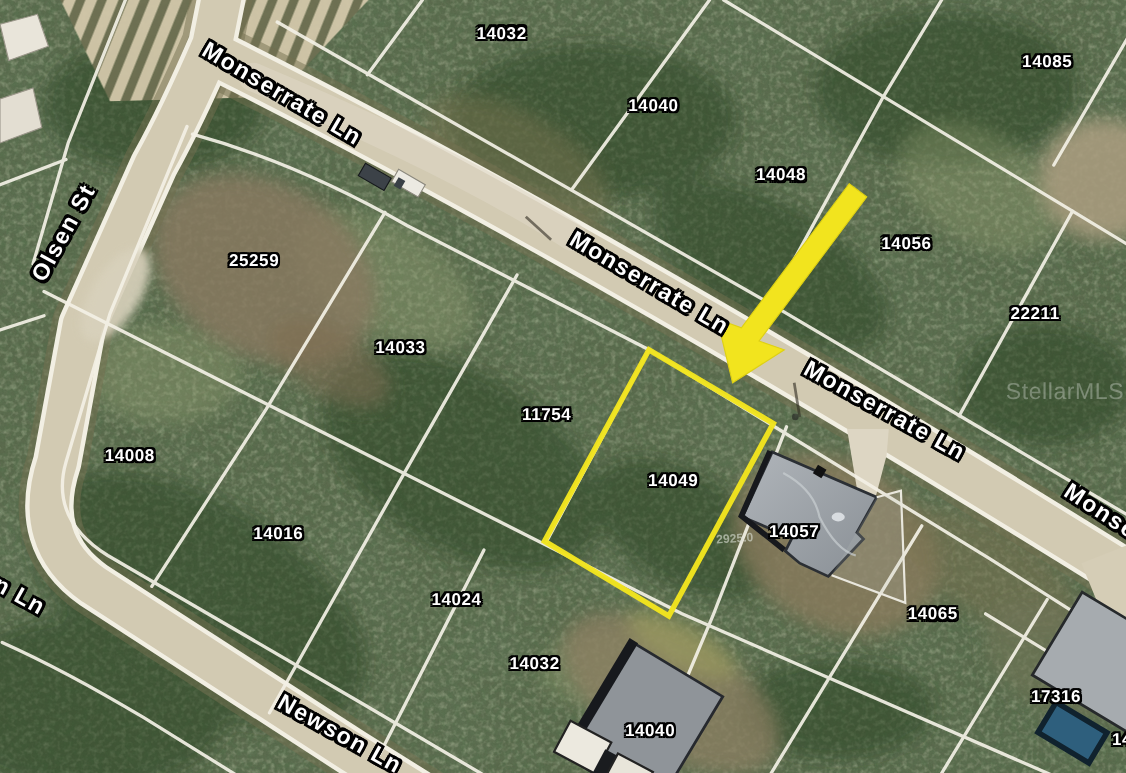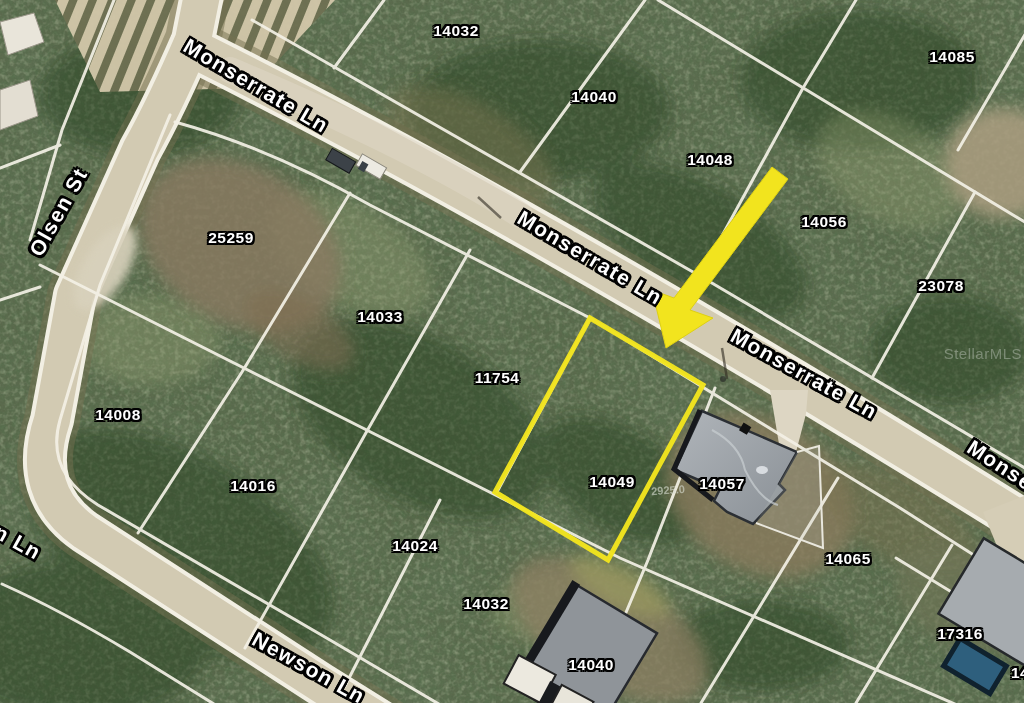--- a/index.html
+++ b/index.html
@@ -9,21 +9,21 @@
   .lot{position:absolute;transform:translate(-50%,-50%);font-weight:700;font-size:15.5px;
        color:#fff;letter-spacing:.5px;white-space:nowrap;
        text-shadow:-2px -2px 0 #000,2px -2px 0 #000,-2px 2px 0 #000,2px 2px 0 #000,
                    -2px 0 0 #000,2px 0 0 #000,0 -2px 0 #000,0 2px 0 #000;}
   .street{position:absolute;transform-origin:center;font-weight:700;font-size:21px;
        color:#fff;letter-spacing:1.5px;white-space:nowrap;
        text-shadow:-2.5px -2.5px 0 #000,2.5px -2.5px 0 #000,-2.5px 2.5px 0 #000,2.5px 2.5px 0 #000,
                    -2.5px 0 0 #000,2.5px 0 0 #000,0 -2.5px 0 #000,0 2.5px 0 #000;}
   .dim{position:absolute;transform:translate(-50%,-50%) rotate(-4deg);font-size:11px;font-weight:700;
        color:rgba(216,221,210,.62);white-space:nowrap;}
-  .wm{position:absolute;font-size:15px;color:rgba(255,255,255,.30);letter-spacing:.5px;white-space:nowrap;}
+  .wm{position:absolute;font-size:21px;color:rgba(255,255,255,.30);letter-spacing:.5px;white-space:nowrap;}
 </style>
 </head>
 <body>
 
 <div id="stage">
 
 <svg class="base" width="1024" height="703" viewBox="0 0 1024 703">
   <defs>
     <filter id="veg-macro" x="0" y="0" width="100%" height="100%">
       <feTurbulence type="fractalNoise" baseFrequency="0.013" numOctaves="4" seed="3"></feTurbulence>
@@ -200,25 +200,25 @@
   <div class="street" style="left:722px;top:362px;transform:rotate(29deg);">Monserrate Ln</div>
   <div class="street" style="left:956px;top:478px;transform:rotate(33deg);">Monserrate Ln</div>
   <div class="street" style="left:-78px;top:512px;transform:rotate(29deg);">Newson Ln</div>
   <div class="street" style="left:246px;top:656px;transform:rotate(29deg);">Newson Ln</div>
 
   <div class="lot" style="left:456px;top:31px;">14032</div>
   <div class="lot" style="left:594px;top:97px;">14040</div>
   <div class="lot" style="left:952px;top:57px;">14085</div>
   <div class="lot" style="left:710px;top:160px;">14048</div>
   <div class="lot" style="left:824px;top:222px;">14056</div>
-  <div class="lot" style="left:941px;top:286px;">23078</div>
+  <div class="lot" style="left:941px;top:286px;">22211</div>
   <div class="lot" style="left:231px;top:238px;">25259</div>
-  <div class="lot" style="left:380px;top:317px;">14033</div>
+  <div class="lot" style="left:364px;top:317px;">14033</div>
   <div class="lot" style="left:497px;top:378px;">11754</div>
-  <div class="lot" style="left:612px;top:438px;margin-top:44px;">14049</div>
+  <div class="lot" style="left:612px;top:438px;">14049</div>
   <div class="lot" style="left:118px;top:415px;">14008</div>
   <div class="lot" style="left:253px;top:486px;">14016</div>
   <div class="lot" style="left:368px;top:546px;margin-left:47px;">14024</div>
   <div class="lot" style="left:486px;top:604px;">14032</div>
   <div class="lot" style="left:591px;top:665px;">14040</div>
   <div class="lot" style="left:722px;top:484px;">14057</div>
   <div class="lot" style="left:848px;top:559px;">14065</div>
   <div class="lot" style="left:960px;top:634px;">17316</div>
   <div class="lot" style="left:1020px;top:673px;">14</div>
 

